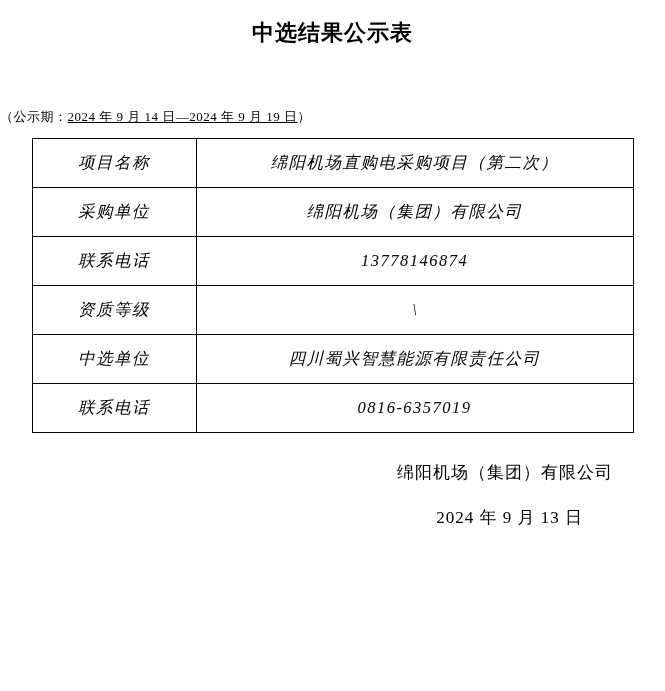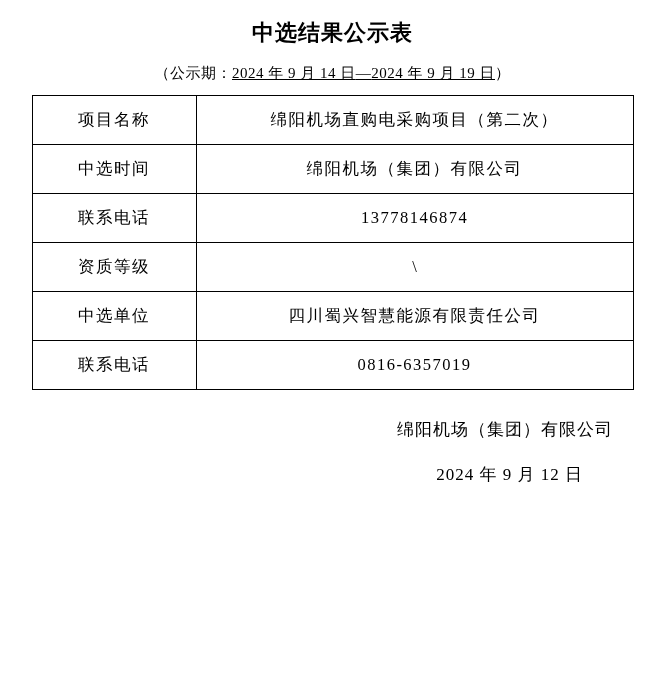--- a/index.html
+++ b/index.html
@@ -22,43 +22,43 @@
   }
   .doc-title {
     text-align: center;
     font-size: 22px;
     font-weight: bold;
     letter-spacing: 1px;
     margin-top: 18px;
     margin-bottom: 8px;
   }
   .notice-line {
-    text-align: center;
-    font-size: 15px;
-    margin-top: 16px;
+    font-size: 13px;
+    margin-top: 60px;
     margin-bottom: 12px;
     letter-spacing: 0.5px;
   }
   .notice-line .underline {
     text-decoration: underline;
   }
   table.result-table {
     border-collapse: collapse;
     width: 583px;
     margin: 0 auto;
     table-layout: fixed;
   }
   table.result-table td {
     border: 1px solid #000000;
     height: 48px;
     font-size: 16.5px;
     text-align: center;
     vertical-align: middle;
     letter-spacing: 1.5px;
     padding: 0 4px;
+    font-style: italic;
   }
   td.label-cell {
     width: 155px;
   }
   td.value-cell {
     width: 428px;
     letter-spacing: 0.8px;
   }
   td.value-cell.slash {
     letter-spacing: 0;
@@ -90,21 +90,21 @@
     <span>（公示期：</span><span class="underline">2024 年 9 月 14 日</span><span class="underline">—</span><span class="underline">2024 年 9 月 19 日</span><span>）</span>
   </div>
 
   <table class="result-table">
     <tbody>
       <tr>
         <td class="label-cell">项目名称</td>
         <td class="value-cell">绵阳机场直购电采购项目（第二次）</td>
       </tr>
       <tr>
-        <td class="label-cell">中选时间</td>
+        <td class="label-cell">采购单位</td>
         <td class="value-cell">绵阳机场（集团）有限公司</td>
       </tr>
       <tr>
         <td class="label-cell">联系电话</td>
         <td class="value-cell">13778146874</td>
       </tr>
       <tr>
         <td class="label-cell">资质等级</td>
         <td class="value-cell slash">\</td>
       </tr>
@@ -114,16 +114,16 @@
       </tr>
       <tr>
         <td class="label-cell">联系电话</td>
         <td class="value-cell">0816-6357019</td>
       </tr>
     </tbody>
   </table>
 
   <div class="signature sig-org">绵阳机场（集团）有限公司</div>
   <div class="signature sig-date">
-    <span class="underline">2024</span><span> 年 9 月 12 日</span>
+    <span class="underline">2024</span><span> 年 9 月 13 日</span>
   </div>
 
 </div>
 
 </body></html>

